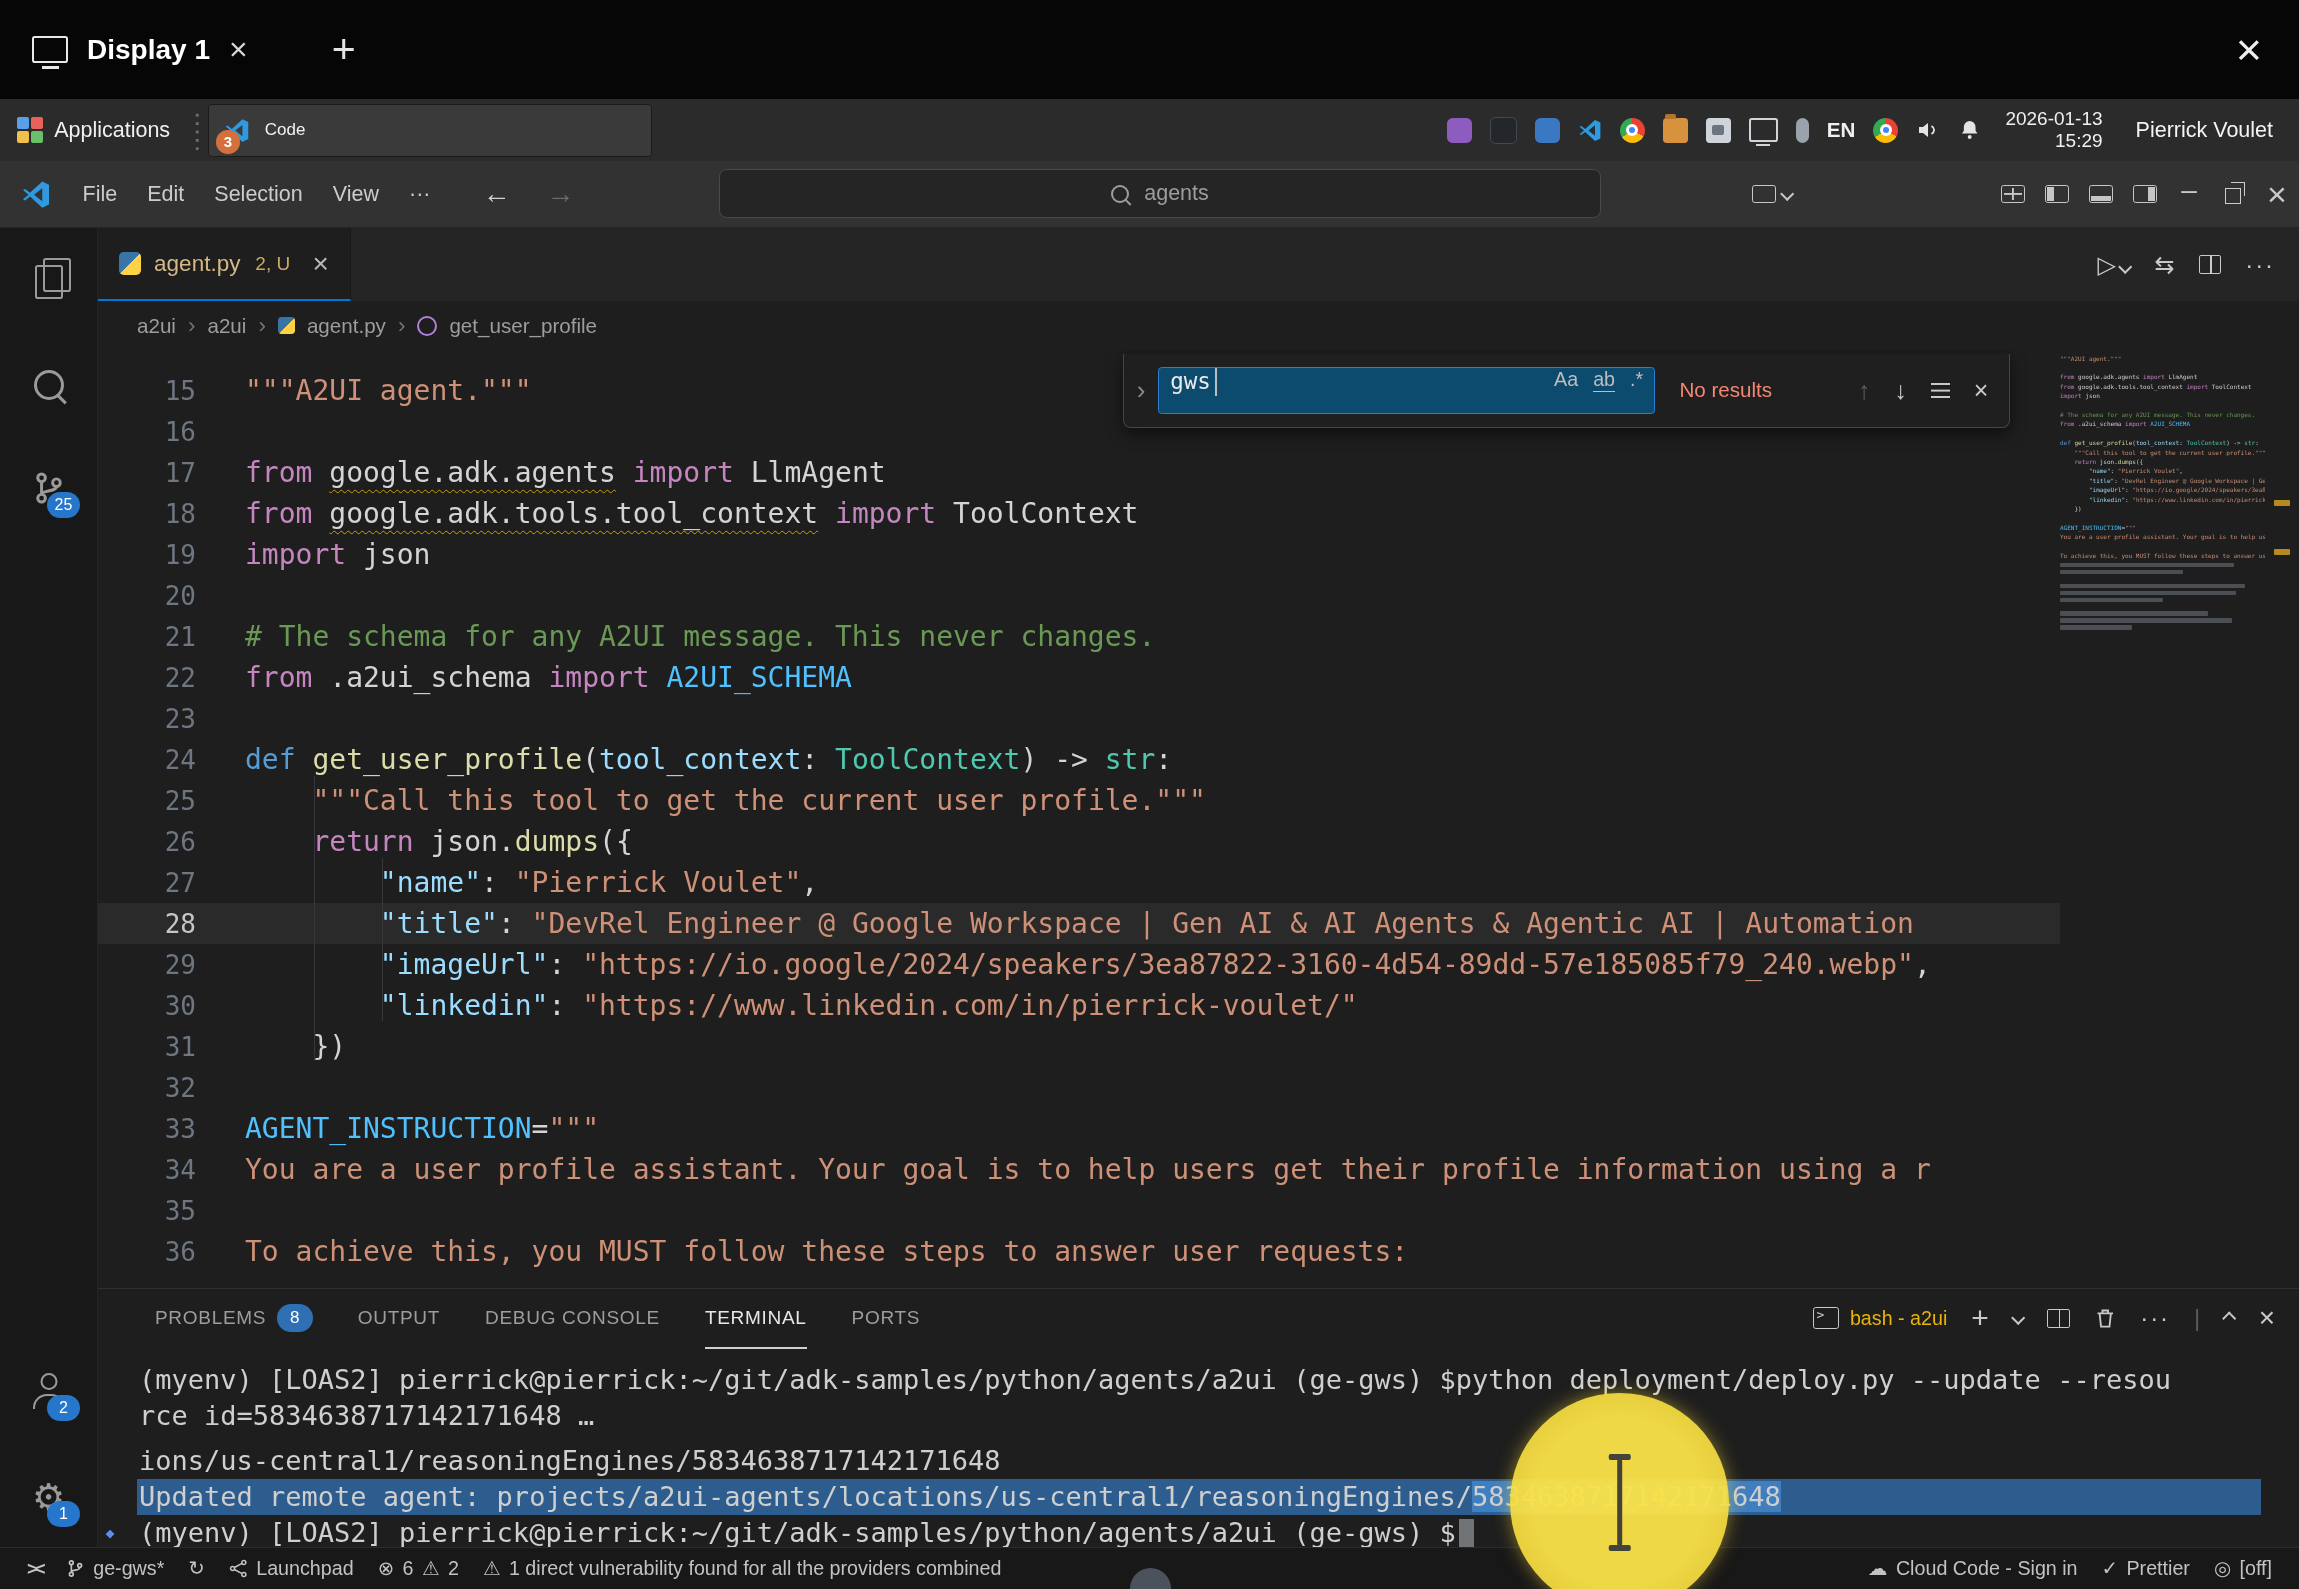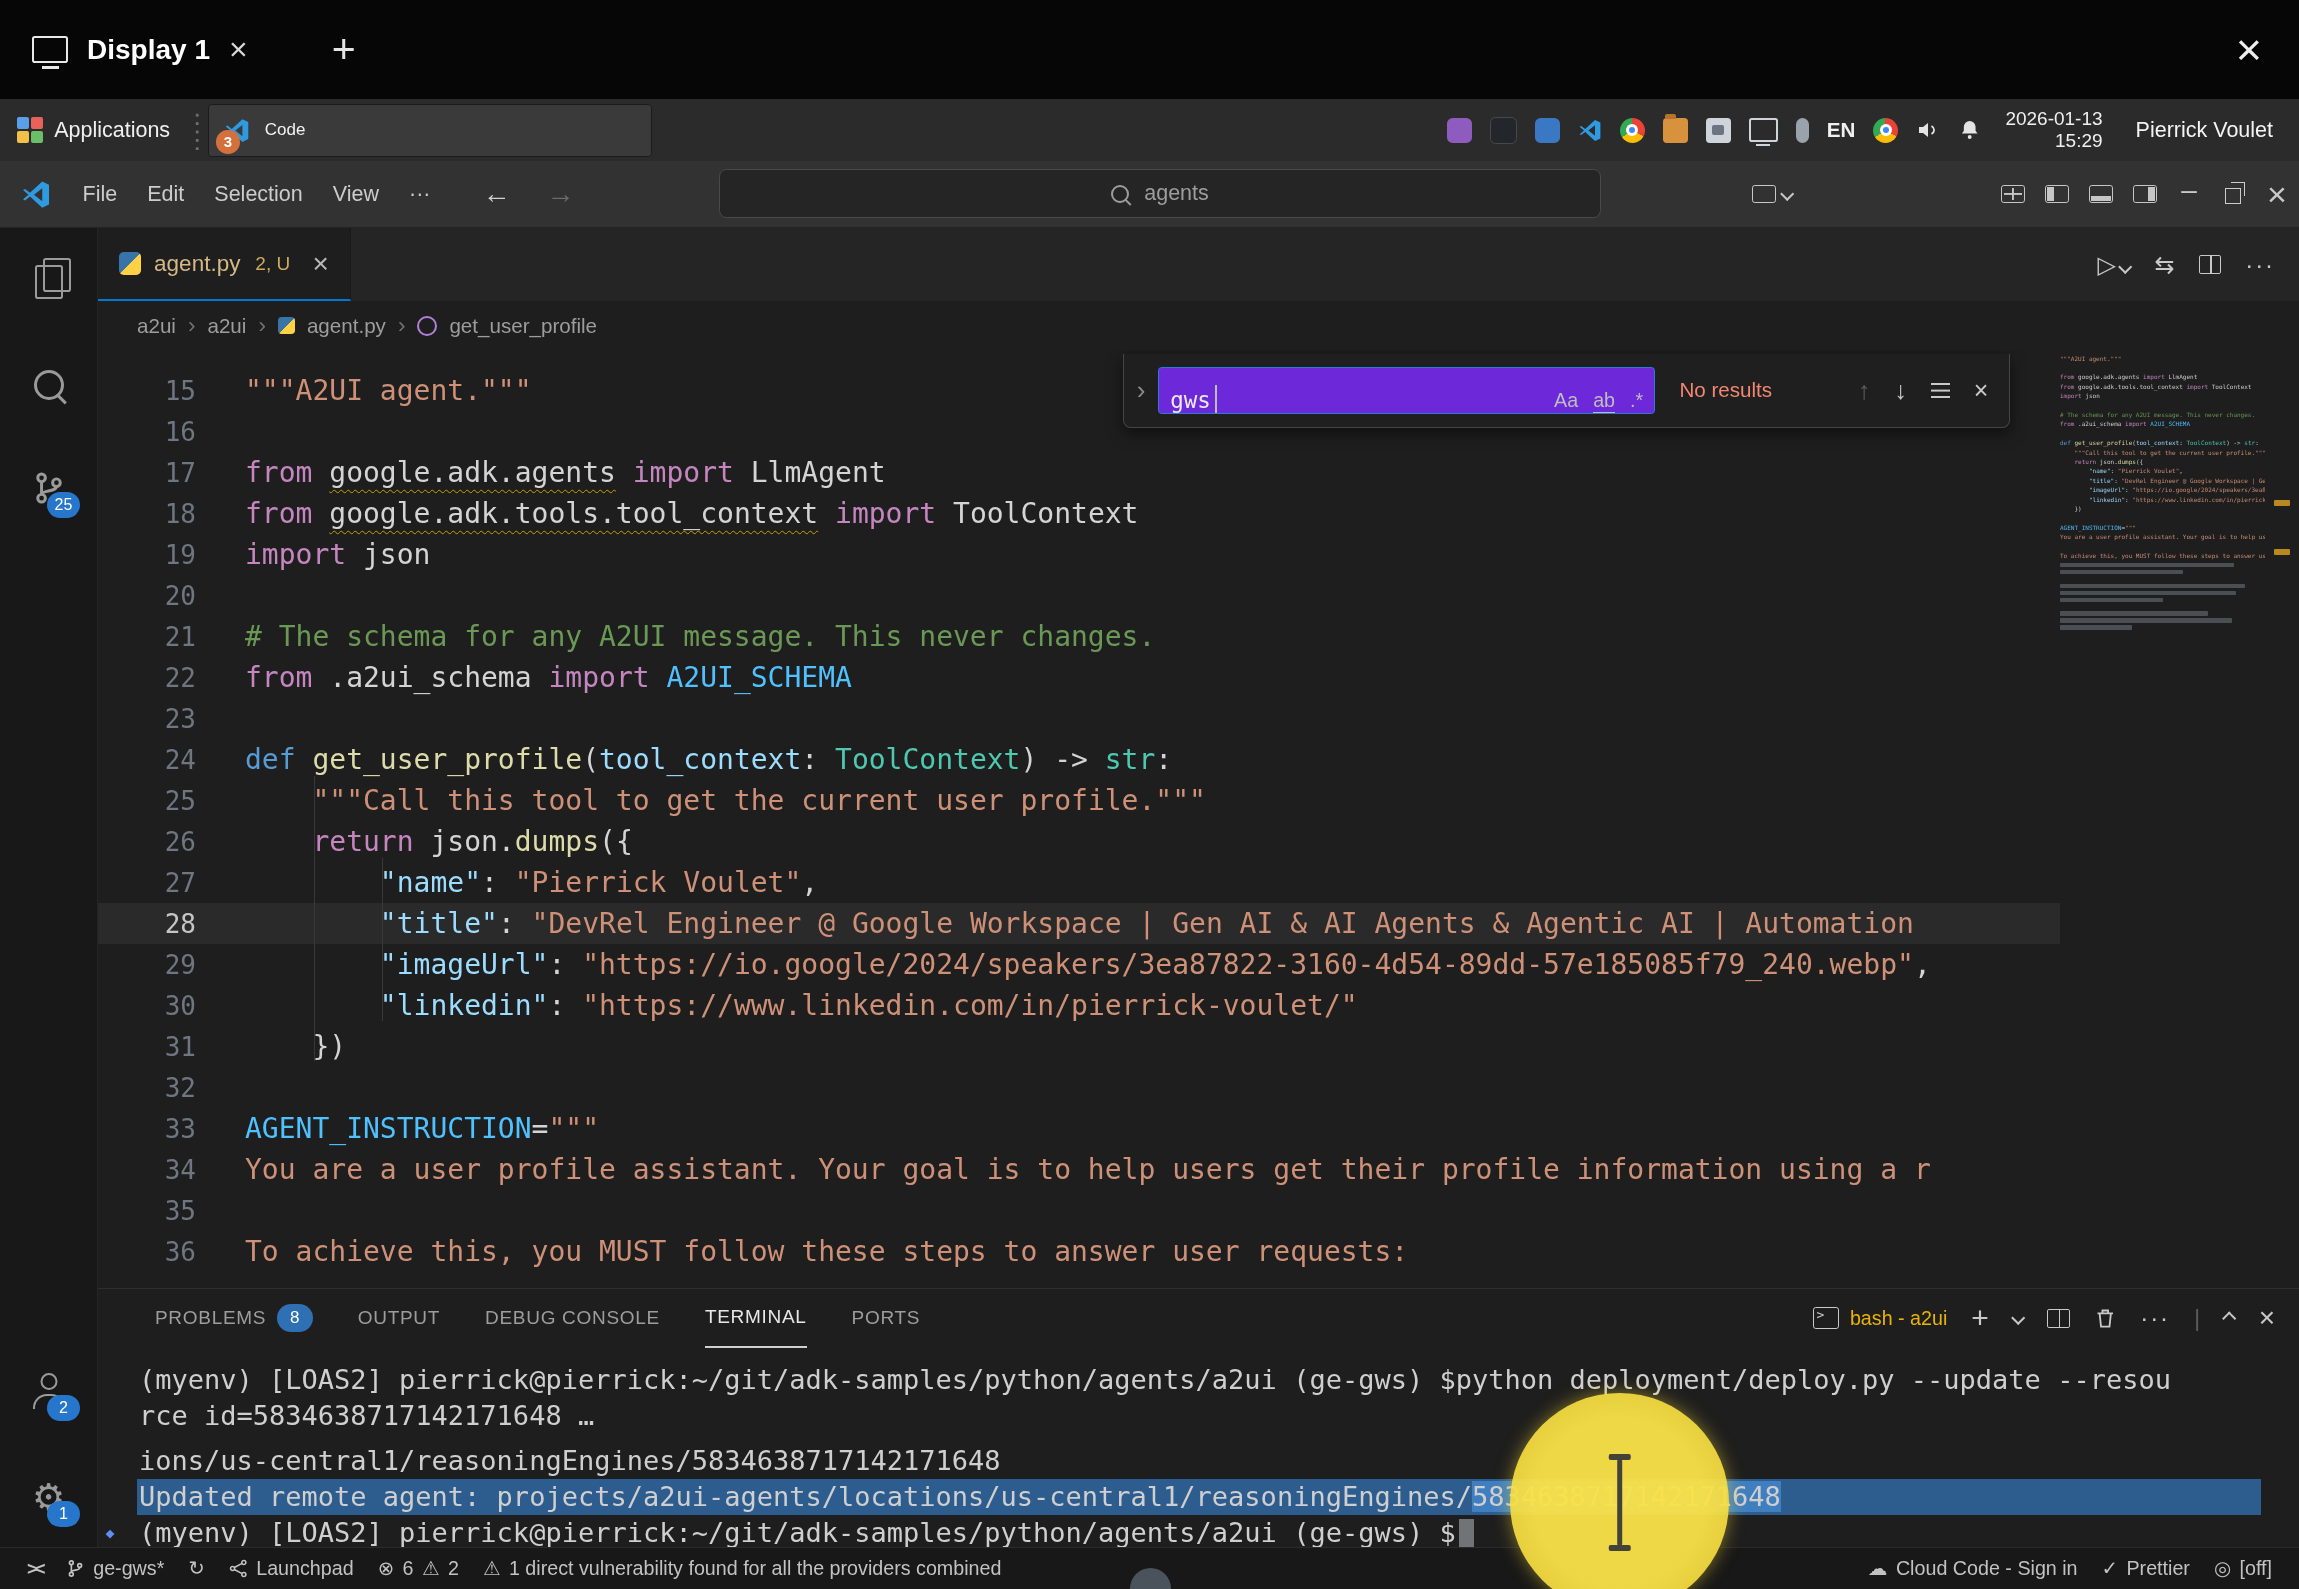--- a/index.html
+++ b/index.html
@@ -107,40 +107,40 @@
   .code-line.current .ln{color:#c6c6c6}
   .tk-str{color:#ce9178}.tk-kw{color:#c586c0}.tk-def{color:#569cd6}.tk-fn{color:#dcdcaa}.tk-type{color:#4ec9b0}
   .tk-var{color:#9cdcfe}.tk-const{color:#4fc1ff}.tk-cmt{color:#6a9955}.tk-pln{color:#d4d4d4}
   .tk-warnmod{color:#d4d4d4;text-decoration:underline;text-decoration-style:wavy;text-decoration-color:#c8a000;text-underline-offset:6.6px;text-decoration-thickness:1.4px}
   .tk-link{color:#ce9178;text-underline-offset:5.6px}
   .guide{position:absolute;width:0.9px;background:#37373d}
 
   
   .find-widget{position:absolute;left:1025px;top:3.7px;width:885px;height:73px;background:#1f1f20;border:0.9px solid #454545;border-top:none;border-radius:0 0 7.5px 7.5px;display:flex;align-items:center;box-shadow:0 5.6px 15px rgba(0,0,0,.5);z-index:6}
   .fw-grip{width:34px;text-align:center;color:#8a8a8a;font-size:26px}
-  .fw-input{width:473px;height:45px;background:#6d28d9;border:1.4px solid #2a7cd4;border-radius:3.7px;display:flex;align-items:flex-end;padding:0 11.2px;gap:3.7px}
+  .fw-input{width:473px;height:45px;background:#0c4a6e;border:1.4px solid #2a7cd4;border-radius:3.7px;display:flex;align-items:flex-start;padding:0 11.2px;gap:3.7px}
   .fw-query{font-family:"DejaVu Sans Mono",monospace;font-size:22.5px;color:#eaeaea}
   .fw-caret{width:1.9px;height:28px;background:#bdbdbd;margin-left:0.9px}
   .fw-opts{margin-left:auto;display:flex;align-items:center;gap:15px;font-size:19.7px;color:#bdbdbd}
   .fw-word{border-bottom:1.9px solid #bdbdbd}
   .fw-results{font-size:20.6px;color:#f48771;margin:0 24px;white-space:nowrap}
   .fw-btns{display:flex;align-items:center;gap:24px;color:#c9c9c9;font-size:25px;margin-left:auto;padding-right:20.6px}
   .dim{opacity:.35}
   .icon-lines{display:inline-block;width:19px;height:2.3px;background:#c9c9c9;box-shadow:0 6.6px 0 #c9c9c9,0 13px 0 #c9c9c9;margin-bottom:13px}
 
   
   .minimap{position:absolute;top:0;right:34px;width:205px;bottom:0;padding:3.7px 0 0 6.6px;font-family:"DejaVu Sans Mono",monospace;overflow:hidden}
   .mm-line{height:9.4px;line-height:9.4px;font-size:6px;white-space:pre;overflow:hidden;opacity:.95}
   .mm-bar{height:4.7px;margin:2.3px 0;background:#77808a;opacity:.5;border-radius:0.9px}
   .overview{position:absolute;right:0;top:0;bottom:0;width:34px}
   .ov-mark{position:absolute;left:9.4px;width:16px;height:5.6px;background:#b8891f;border-radius:0.9px}
 
   
   .panel{height:258px;background:#1e1e1e;border-top:0.9px solid #2f2f2f;display:flex;flex-direction:column;flex:none}
-  .panel-header{height:58px;display:flex;align-items:center;padding:0 24px 0 57px;flex:none}
+  .panel-header{height:58px;display:flex;padding:0 24px 0 57px;flex:none}
   .ptab{font-size:19px;letter-spacing:0.7px;color:#9d9d9d;margin-right:45px;height:58px;display:flex;align-items:center;gap:11.2px}
   .ptab.active{color:#e7e7e7;border-bottom:2.3px solid #cfcfcf}
   .pbadge{min-width:28px;height:28px;border-radius:14px;background:#2f6fb3;color:#fff;font-size:17px;display:flex;align-items:center;justify-content:center;padding:0 3.7px}
   .panel-actions{margin-left:auto;display:flex;align-items:center;gap:24px;color:#c9c9c9}
   .shell-chip{display:flex;align-items:center;gap:11.2px;font-size:19.7px;color:#eab308}
   .icon-term{width:24px;height:20.6px;border:1.9px solid #c9c9c9;border-radius:2.8px;position:relative}
   .icon-term::after{content:'>';position:absolute;left:2.8px;top:-0.9px;font-size:13px;color:#c9c9c9;font-family:"DejaVu Sans Mono",monospace}
   .plus{font-size:30px}
   .pipe{color:#5a5a5a;font-size:24px}
   .terminal{flex:1;padding-top:15px;font-family:"DejaVu Sans Mono",monospace;font-size:27px;color:#cfcfcf;position:relative;overflow:hidden}

